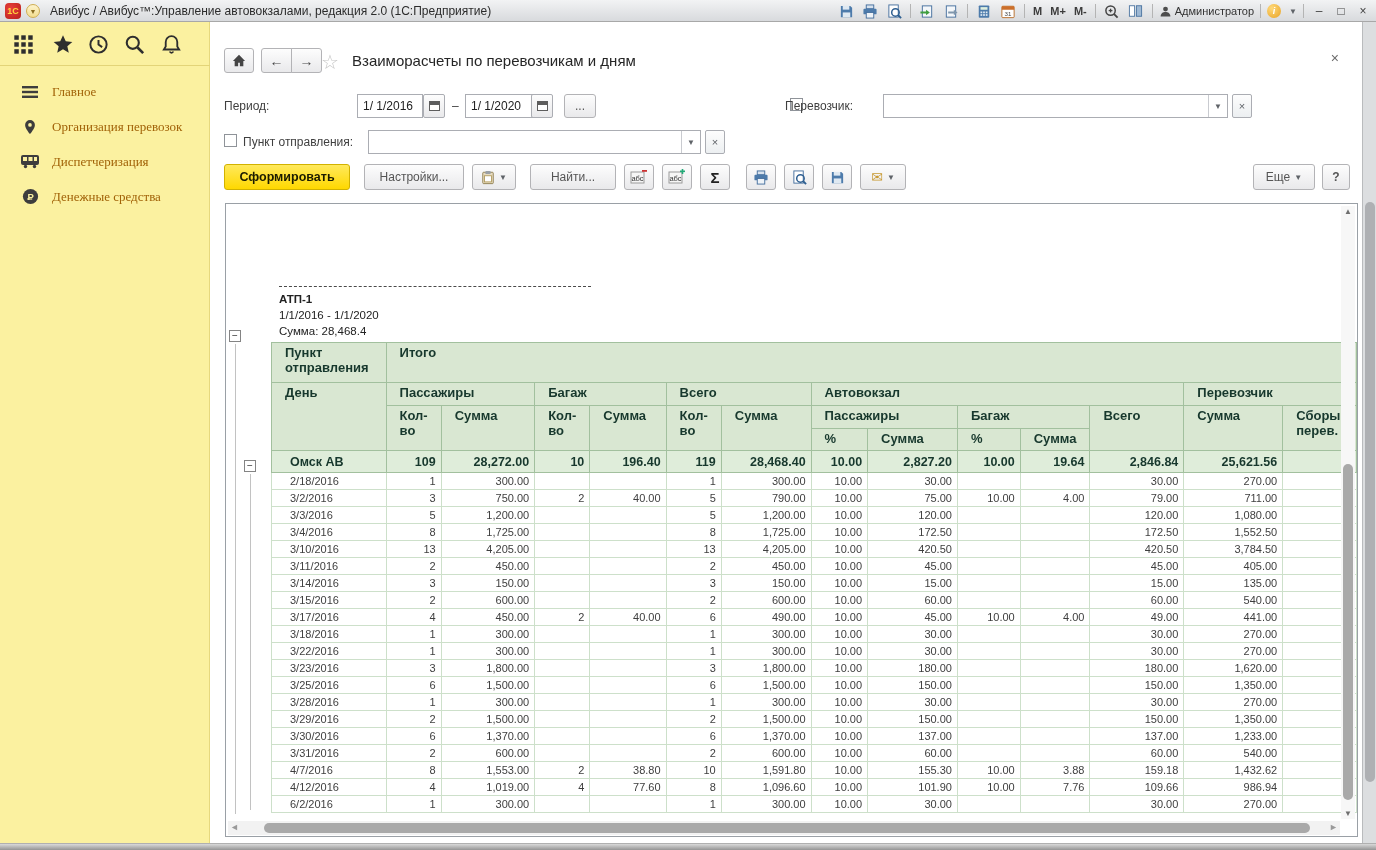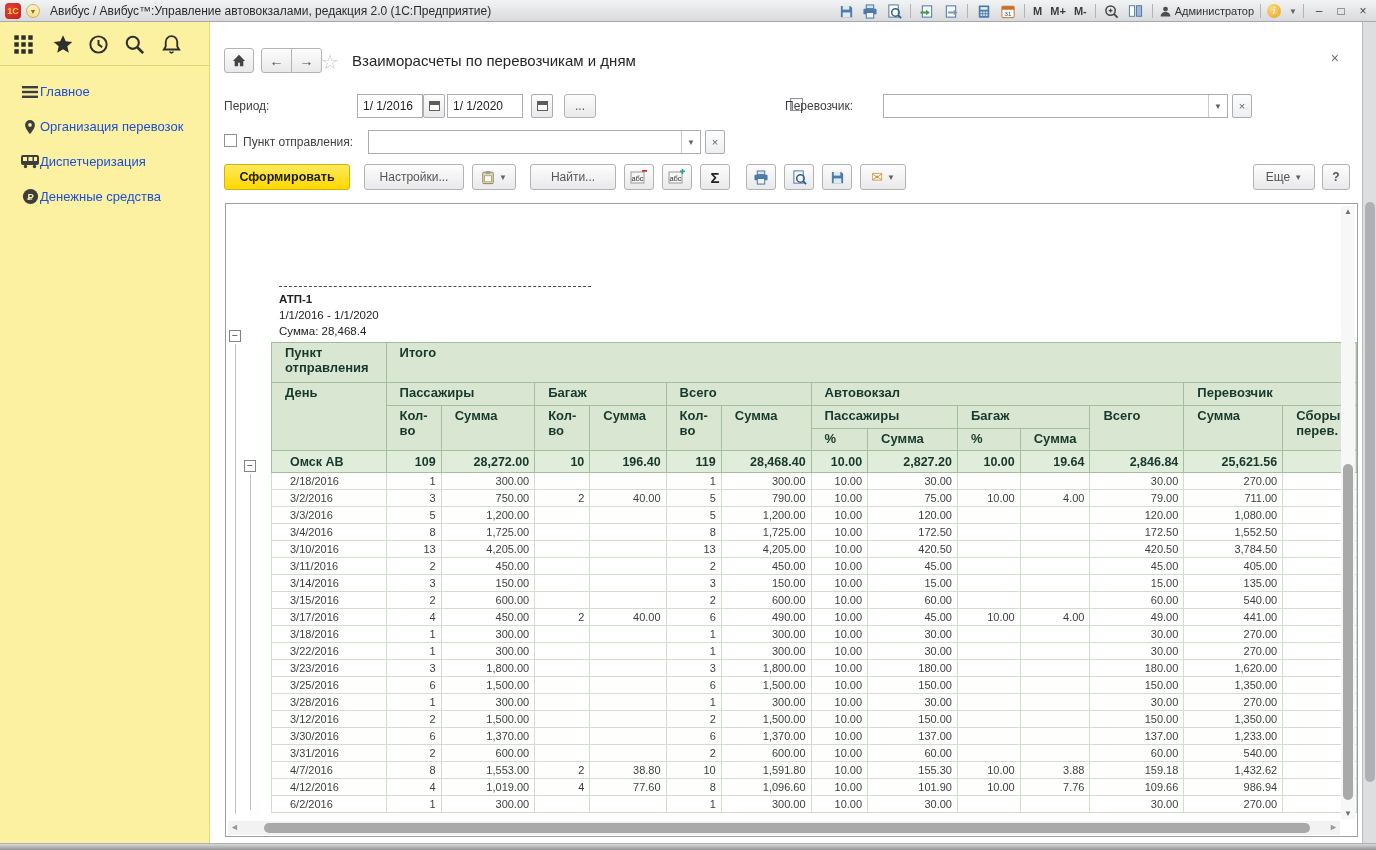--- a/index.html
+++ b/index.html
@@ -29,21 +29,21 @@
 
   
   .sidebar { position:absolute; left:0; top:22px; width:210px; height:821px;
     background:#fbf1a0; border-right:1px solid #e6d87e; }
   .side-top { position:absolute; left:0; top:0; width:210px; height:44px;
     border-bottom:1px solid #e3d478; display:flex; align-items:center; }
   .side-top .sico { position:absolute; top:12px; }
   .side-menu { position:absolute; top:52px; left:0; width:210px; }
   .mitem { height:35px; display:flex; align-items:center; cursor:default; }
   .mitem .micon { width:20px; margin-left:20px; display:flex; justify-content:center; }
-  .mitem .mlabel { font-size:13px; color:#1d4ed8; }
+  .mitem .mlabel { margin-left:12px; font-size:13px; color:#a16207;font-family:Liberation Serif, serif; }
 
   
   .main { position:absolute; left:211px; top:22px; width:1150px; height:821px; background:#fff; }
 
   .btn { display:inline-flex; align-items:center; justify-content:center;
     background:linear-gradient(#fdfdfd,#e9e9eb); border:1px solid #b3b3b6; border-radius:3px;
     font-size:12px; color:#555; height:25px; }
   .navgrp { position:absolute; display:flex; }
   .navgrp .btn { border-radius:0; margin-left:-1px; }
   .navgrp .btn:first-child { border-radius:3px 0 0 3px; }
@@ -326,21 +326,21 @@
     <span class="form-close">×</span>
 
     <span class="flabel" style="left:13px;top:77px">Период:</span>
     <div class="datebox" style="left:146px;top:72px;width:66px">
         <span>1/ 1/2016</span>
       </div>
     <span class="calbtn" style="left:212px;top:72px">
         <span class="cal-ico"></span>
       </span>
     <span class="flabel" style="left:241px;top:77px">–</span>
-    <div class="datebox" style="left:236px;top:72px;width:76px">
+    <div class="datebox" style="left:254px;top:72px;width:76px">
         <span>1/ 1/2020</span>
       </div>
     <span class="calbtn" style="left:320px;top:72px">
         <span class="cal-ico"></span>
       </span>
     <span class="btn" style="position:absolute;left:353px;top:72px;width:32px;height:24px">...</span>
 
     <span class="checkbox" style="left:579px;top:76px"></span>
     <span class="flabel" style="left:574px;top:77px">Перевозчик:</span>
     <div class="combo" style="left:672px;top:72px;width:345px">
@@ -711,21 +711,21 @@
               <td class="num">300.00</td>
               <td class="num">10.00</td>
               <td class="num">30.00</td>
               <td class="num"></td>
               <td class="num"></td>
               <td class="num">30.00</td>
               <td class="num">270.00</td>
               <td class="num"></td>
             </tr>
             <tr>
-              <td class="day">3/12/2016</td>
+              <td class="day">3/29/2016</td>
               <td class="num">2</td>
               <td class="num">1,500.00</td>
               <td class="num"></td>
               <td class="num"></td>
               <td class="num">2</td>
               <td class="num">1,500.00</td>
               <td class="num">10.00</td>
               <td class="num">150.00</td>
               <td class="num"></td>
               <td class="num"></td>

